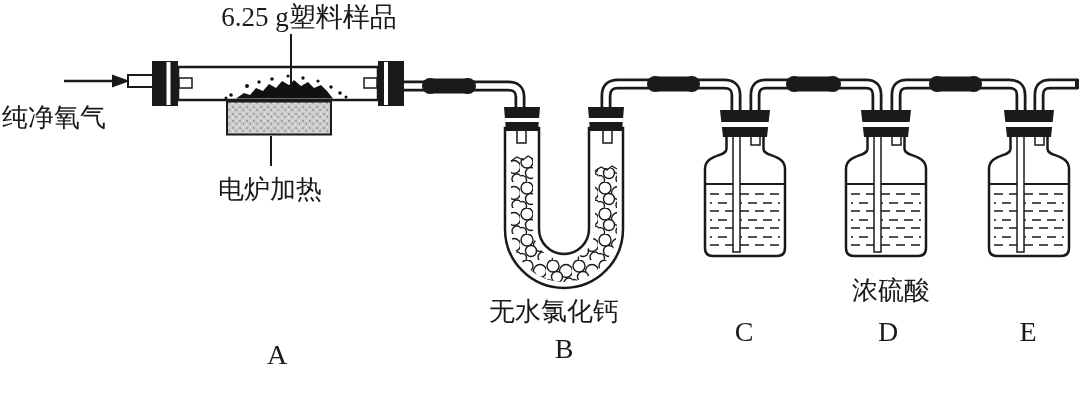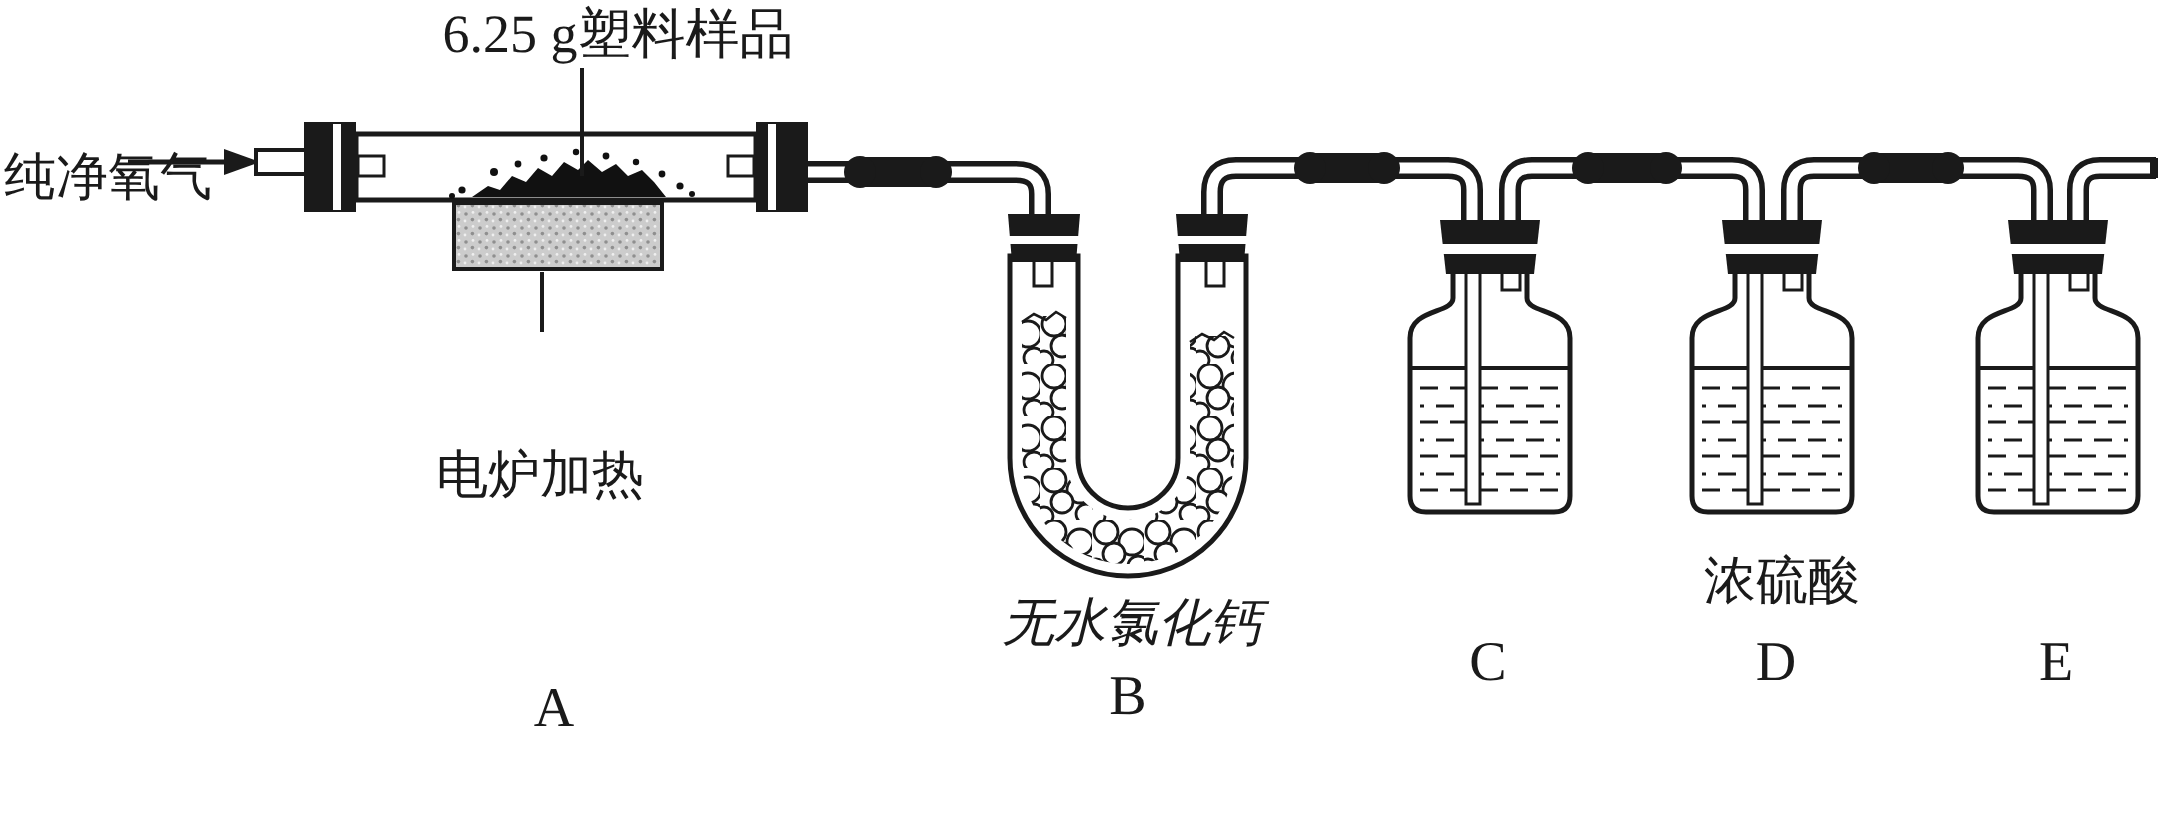--- a/index.html
+++ b/index.html
@@ -187,25 +187,25 @@
     <rect x="-12" y="136" width="7" height="116" fill="#ffffff" stroke="#1a1a1a" stroke-width="1.5"></rect>
     <rect x="6" y="136" width="9" height="9" fill="#ffffff" stroke="#1a1a1a" stroke-width="1.5"></rect>
     <g>
       <polygon points="-25,110 25,110 22,137 -22,137" fill="#1a1a1a"></polygon>
       <rect x="-26" y="122" width="52" height="5" fill="#ffffff"></rect>
     </g>
   </g>
 </svg>
 
 <div class="lbl mass" style="left:309px;top:3px;">6.25 g塑料样品</div>
-<div class="lbl left" style="left:2px;top:76px;font-family:Liberation Mono, monospace;">纯净氧气</div>
-<div class="lbl" style="left:270px;top:176px;margin-top:48px;">电炉加热</div>
+<div class="lbl left" style="left:2px;top:104px;">纯净氧气</div>
+<div class="lbl" style="left:270px;top:176px;">电炉加热</div>
 <div class="lbl letter" style="left:277px;top:340px;">A</div>
 
-<div class="lbl" style="left:566px;top:298px;font-style:italic;">无水氯化钙</div>
+<div class="lbl" style="left:554px;top:298px;">无水氯化钙</div>
 <div class="lbl letter" style="left:564px;top:334px;">B</div>
 
 <div class="lbl letter" style="left:744px;top:317px;">C</div>
 
 <div class="lbl" style="left:891px;top:277px;text-align:right;">浓硫酸</div>
 <div class="lbl letter" style="left:888px;top:317px;">D</div>
 
 <div class="lbl letter" style="left:1028px;top:317px;">E</div>
 
 

